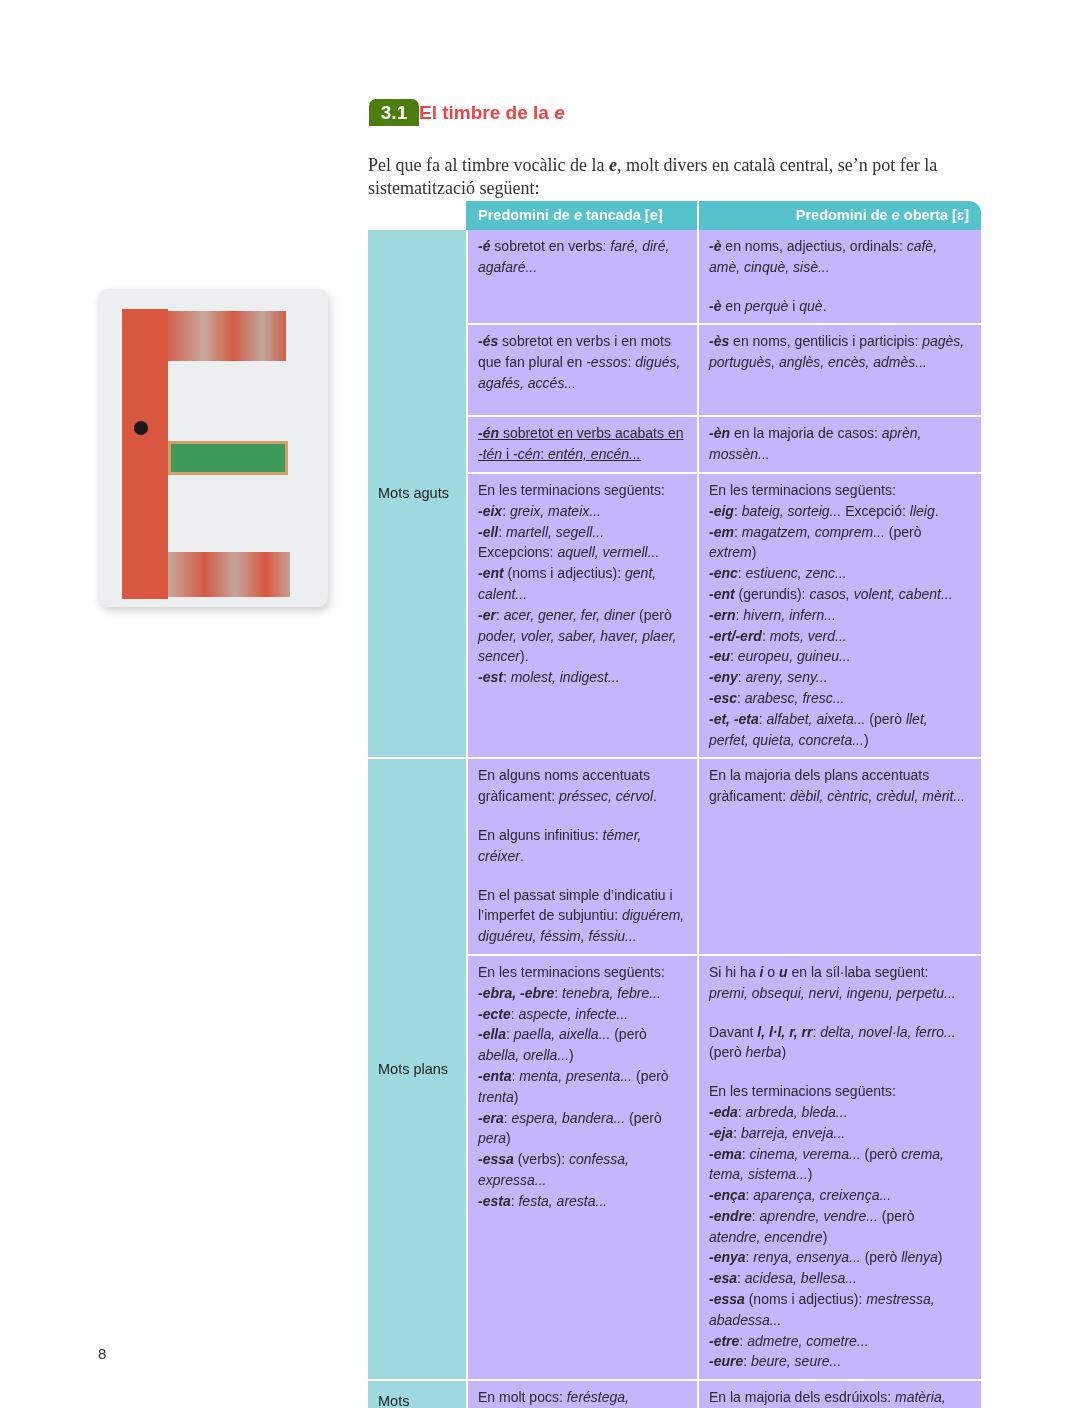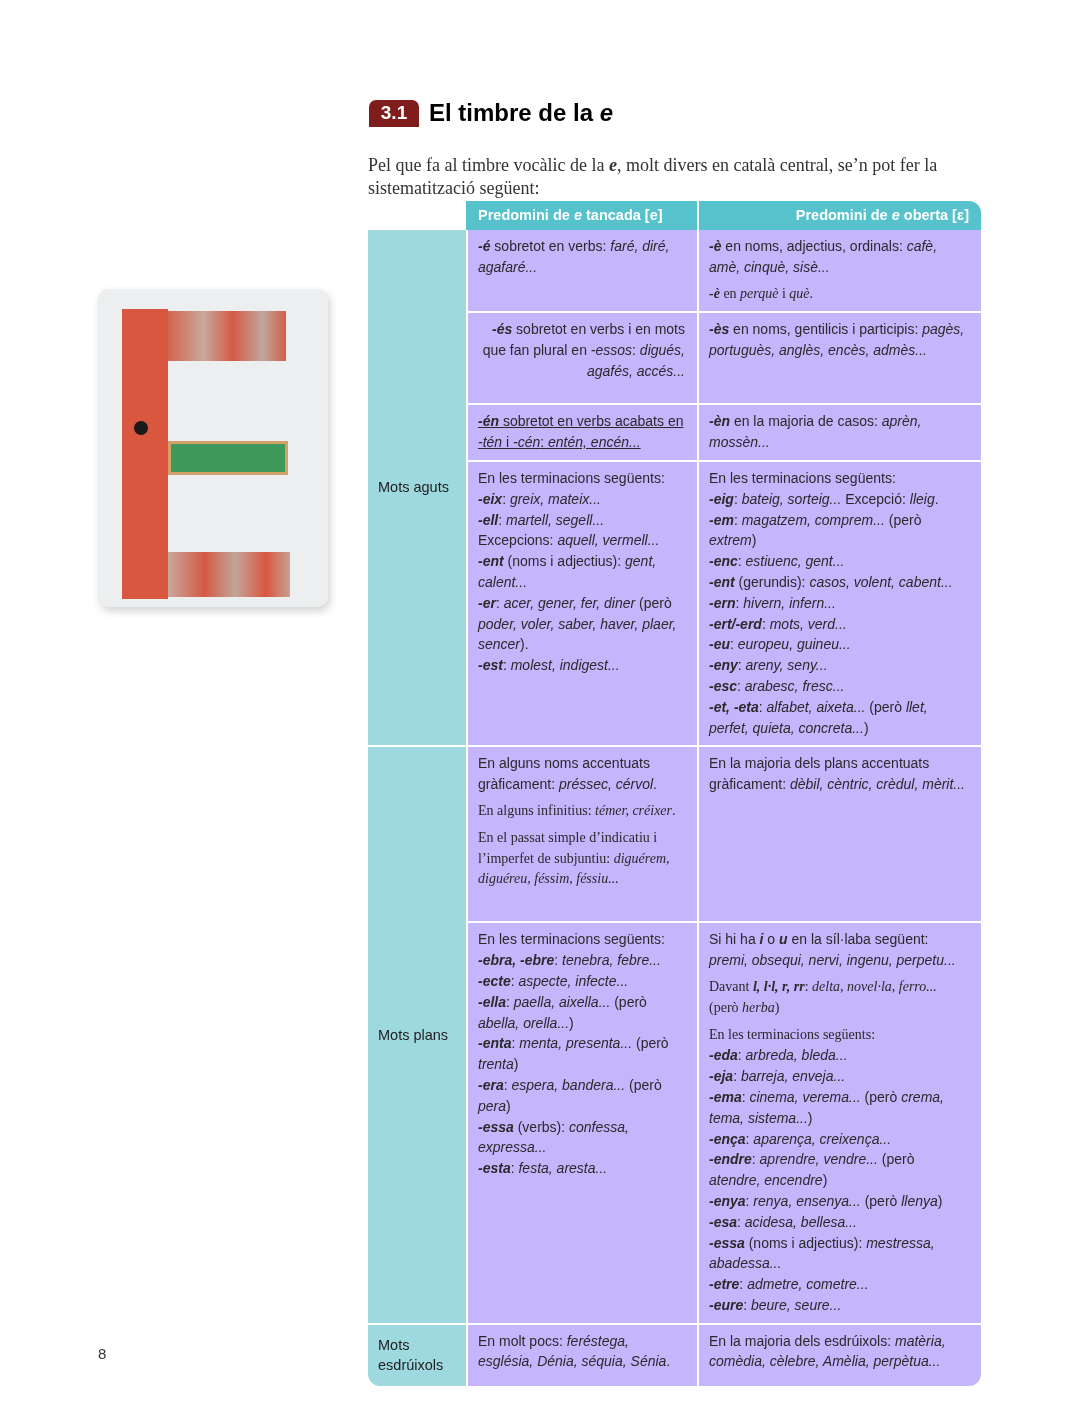--- a/index.html
+++ b/index.html
@@ -1,41 +1,41 @@
 <!DOCTYPE html>
 <html><head>
 <meta charset="utf-8">
 <style>
   * { box-sizing: border-box; margin: 0; padding: 0; }
   html, body { width: 1080px; height: 1408px; background: #ffffff; }
   body { position: relative; font-family: "Liberation Sans", sans-serif; color: #1e1e1e; overflow: hidden; }
 
   .section-head { position: absolute; left: 369px; top: 99px; display: flex; align-items: center; }
-  .section-num { background: #7f1d1d; color: #fff; font-weight: bold; font-size: 19px; height: 27px; width: 50px; display: flex; align-items: center; justify-content: center; border-radius: 7px 7px 0 0; }
-  .section-title { color: #000000; font-weight: bold; font-size: 24px; margin-left: 10px; }
+  .section-num { background: #4d7c0f; color: #fff; font-weight: bold; font-size: 19px; height: 27px; width: 50px; display: flex; align-items: center; justify-content: center; border-radius: 7px 7px 0 0; }
+  .section-title { color: #ef4444; font-weight: bold; font-size: 19px; }
   .section-title i { font-style: italic; }
 
   .intro { position: absolute; left: 368px; top: 138px; width: 620px; font-family: "Liberation Serif", serif; font-size: 18px; line-height: 23px; color: #333; margin-top: 16px; }
   .intro b { font-style: italic; font-weight: bold; }
 
   .photo { position: absolute; left: 98px; top: 289px; width: 230px; height: 318px; border-radius: 10px; background: #eceeef; box-shadow: 2px 4px 8px rgba(0,0,0,0.18); overflow: hidden; }
   .bar { position: absolute; }
 
   table.t { position: absolute; left: 368px; top: 201px; width: 613px; border-collapse: separate; border-spacing: 0; font-size: 14px; line-height: 20.8px; }
   table.t th { background: #56c2cc; color: #fff; font-weight: bold; font-size: 14.5px; height: 29px; text-align: left; padding: 0 12px; }
   table.t th.c1 { border-right: 2px solid #fff; }
   table.t th.c2 { text-align: right; border-radius: 0 12px 0 0; }
   table.t th.blank { background: transparent; }
   table.t td { background: #c4b5fd; vertical-align: top; padding: 6px 12px 7px 10px; color: #2a2a2a; border-bottom: 2px solid #fff; }
   table.t td.c1 { border-right: 2px solid #fff; border-left: 2px solid #fff; }
   table.t td.rowhead { background: #9fd9e0; vertical-align: middle; padding: 10px 10px; font-size: 14.5px; color: #1e1e1e; border-bottom: 2px solid #fff; }
   table.t tr.last td.rowhead { border-radius: 0 0 0 12px; }
   table.t tr.last td.c2 { border-radius: 0 0 12px 0; }
   table.t tr.last td { border-bottom: none; }
-  .p + .p { margin-top: 6px; font-family: Liberation Serif, serif; }
+  .p + .p { margin-top: 18px; }
   .k { font-weight: bold; font-style: italic; }
   .em { font-style: italic; }
 
   .page-num { position: absolute; left: 98px; top: 1345px; font-size: 15px; color: #333; }
 </style>
 </head>
 <body>
 
 <div class="section-head">
   <div class="section-num">3.1</div>
@@ -65,21 +65,21 @@
       <td class="rowhead" rowspan="4">Mots aguts</td>
       <td class="c1" style="height:74px;">
         <div class="p"><span class="k">-é</span><span> sobretot en verbs: </span><span class="em">faré, diré, agafaré...</span></div>
       </td>
       <td class="c2">
         <div class="p"><span class="k">-è</span><span> en noms, adjectius, ordinals: </span><span class="em">cafè, amè, cinquè, sisè...</span></div>
         <div class="p"><span class="k">-è</span><span> en </span><span class="em">perquè</span><span> i </span><span class="em">què</span><span>.</span></div>
       </td>
     </tr>
     <tr>
-      <td class="c1" style="height:92px;text-align:right;">
+      <td class="c1" style="height:92px;">
         <div class="p"><span class="k">-és</span><span> sobretot en verbs i en mots que fan plural en </span><span class="em">-essos</span><span>: </span><span class="em">digués, agafés, accés...</span></div>
       </td>
       <td class="c2">
         <div class="p"><span class="k">-ès</span><span> en noms, gentilicis i participis: </span><span class="em">pagès, portuguès, anglès, encès, admès...</span></div>
       </td>
     </tr>
     <tr>
       <td class="c1" style="height:54px;text-decoration:underline;">
         <div class="p"><span class="k">-én</span><span> sobretot en verbs acabats en </span><span class="em">-tén</span><span> i </span><span class="em">-cén</span><span>: </span><span class="em">entén, encén...</span></div>
       </td>
@@ -94,21 +94,21 @@
         <div><span class="k">-ell</span><span>: </span><span class="em">martell, segell...</span></div>
         <div><span>Excepcions: </span><span class="em">aquell, vermell...</span></div>
         <div><span class="k">-ent</span><span> (noms i adjectius): </span><span class="em">gent, calent...</span></div>
         <div><span class="k">-er</span><span>: </span><span class="em">acer, gener, fer, diner</span><span> (però </span><span class="em">poder, voler, saber, haver, plaer, sencer</span><span>).</span></div>
         <div><span class="k">-est</span><span>: </span><span class="em">molest, indigest...</span></div>
       </td>
       <td class="c2">
         <div>En les terminacions següents:</div>
         <div><span class="k">-eig</span><span>: </span><span class="em">bateig, sorteig...</span><span> Excepció: </span><span class="em">lleig</span><span>.</span></div>
         <div><span class="k">-em</span><span>: </span><span class="em">magatzem, comprem...</span><span> (però </span><span class="em">extrem</span><span>)</span></div>
-        <div><span class="k">-enc</span><span>: </span><span class="em">estiuenc, gent...</span></div>
+        <div><span class="k">-enc</span><span>: </span><span class="em">estiuenc, zenc...</span></div>
         <div><span class="k">-ent</span><span> (gerundis): </span><span class="em">casos, volent, cabent...</span></div>
         <div><span class="k">-ern</span><span>: </span><span class="em">hivern, infern...</span></div>
         <div><span class="k">-ert/-erd</span><span>: </span><span class="em">mots, verd...</span></div>
         <div><span class="k">-eu</span><span>: </span><span class="em">europeu, guineu...</span></div>
         <div><span class="k">-eny</span><span>: </span><span class="em">areny, seny...</span></div>
         <div><span class="k">-esc</span><span>: </span><span class="em">arabesc, fresc...</span></div>
         <div><span class="k">-et, -eta</span><span>: </span><span class="em">alfabet, aixeta...</span><span> (però </span><span class="em">llet, perfet, quieta, concreta...</span><span>)</span></div>
       </td>
     </tr>
 

